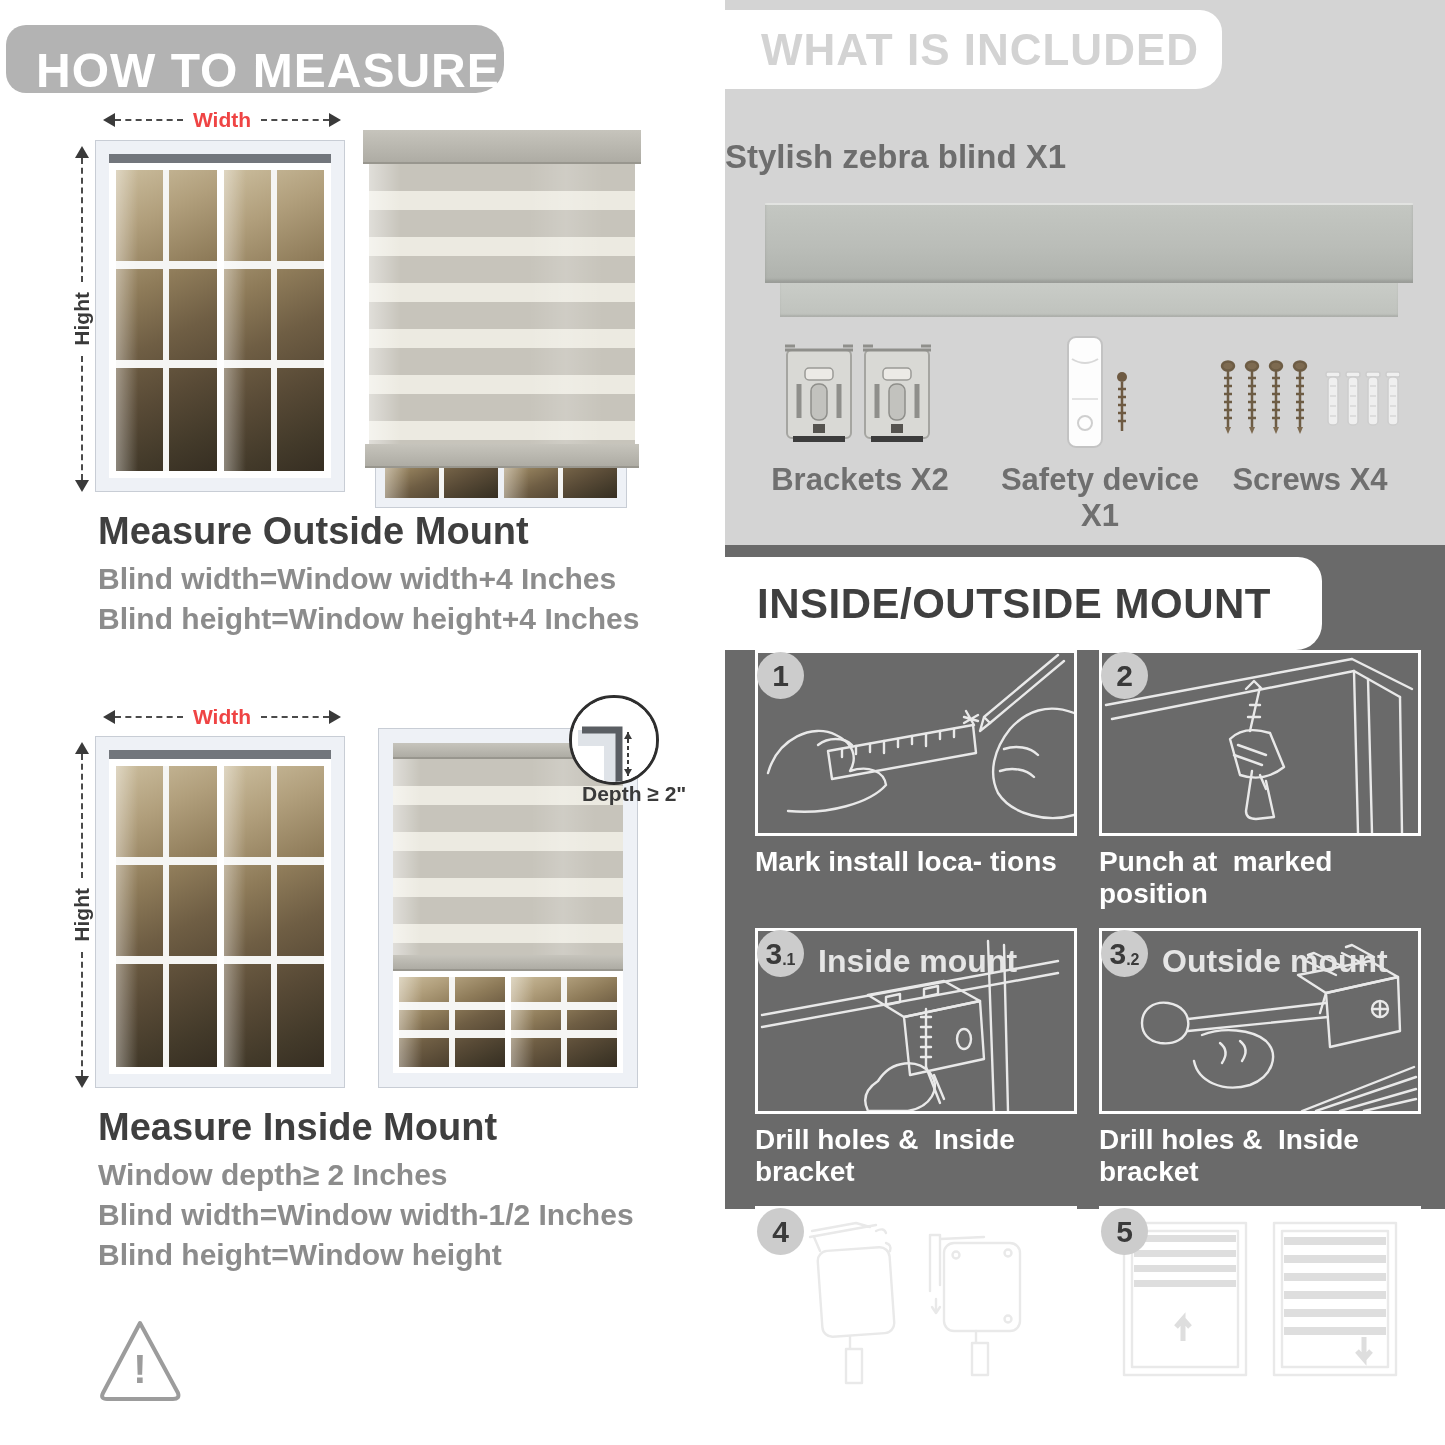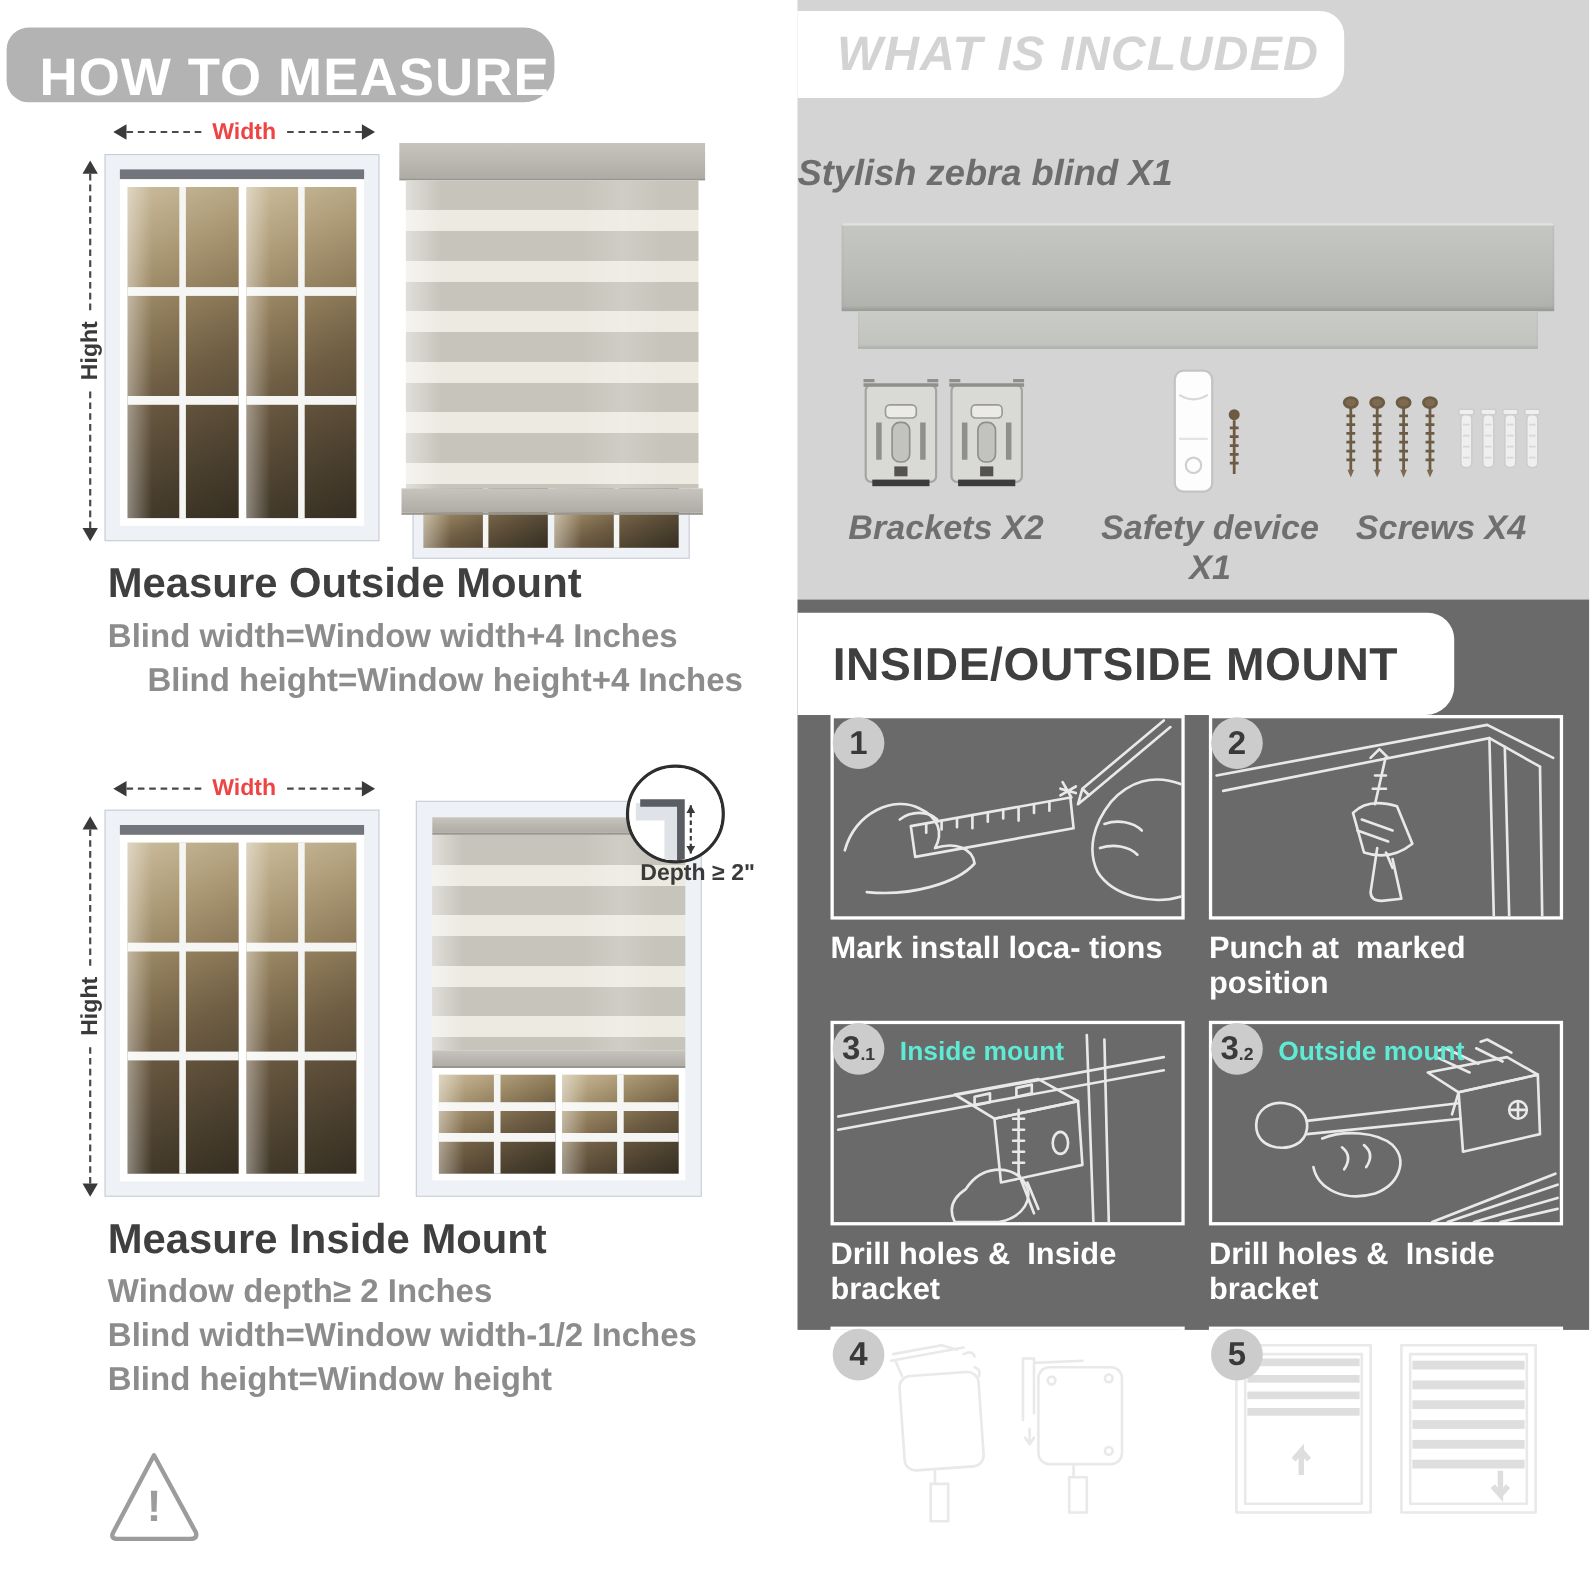--- a/index.html
+++ b/index.html
@@ -52,21 +52,21 @@
       repeating-linear-gradient(180deg,#c7c4bb 0px,#c7c4bb 27px,#eceae1 27px,#eceae1 46px);}
   .mini-window{background:#eef1f6;border:1px solid #c8cdd5;box-sizing:border-box;padding:9px;display:flex;gap:6px;}
   .mini-window .door{background-size:100% 100%, 5px 100%, 100% 0px, 100% 0px, 100% 100%;}
 
   .depth-circle{border:3px solid #2e2e2e;border-radius:50%;background:#fff;overflow:hidden;box-sizing:border-box;}
   .depth-lbl{color:#3a3a3a;font-size:21px;font-weight:bold;white-space:nowrap;}
 
   .warning-text{color:#a2a2a2;font-size:23px;line-height:1.5;}
 
   
-  .right-top{left:725px;top:0;width:720px;height:545px;background:#d4d4d4;font-style:italic;}
+  .right-top{left:725px;top:0;width:720px;height:545px;background:#d4d4d4;}
   .included-banner{left:0;top:10px;width:497px;height:79px;background:#ffffff;
     border-radius:0 22px 26px 0;color:#d3d3d3;font-weight:bold;font-size:44px;
     letter-spacing:1px;line-height:79px;padding-left:36px;box-sizing:border-box;}
   .product-title{left:0;top:138px;width:720px;text-align:left;color:#6d6d6d;font-size:33px;font-weight:bold;}
   .headrail-main{left:40px;top:203px;width:648px;height:80px;
     background:linear-gradient(180deg,#c4c7c2 0%,#babdb8 55%,#aeb1ac 100%);
     box-shadow:inset 0 2px 0 rgba(255,255,255,.5), inset 0 -3px 3px rgba(0,0,0,.12);}
   .headrail-under{left:55px;top:283px;width:618px;height:34px;
     background:linear-gradient(180deg,#c9ccc7,#bfc2bd);box-shadow:inset 0 -2px 2px rgba(0,0,0,.10);}
   .part-label{color:#6f6f6f;font-size:31px;font-weight:bold;text-align:center;}
@@ -77,21 +77,21 @@
     border-radius:0 24px 26px 0;color:#3f3f3f;font-weight:bold;font-size:42px;
     letter-spacing:.5px;line-height:93px;padding-left:32px;box-sizing:border-box;}
   .steps{left:30px;top:105px;width:668px;display:grid;grid-template-columns:322px 322px;
     column-gap:22px;row-gap:18px;position:absolute;}
   .panel{height:186px;border:3px solid #ffffff;position:relative;box-sizing:border-box;}
   .panel svg{display:block;width:100%;height:100%;}
   .badge{position:absolute;top:-1px;left:-1px;width:47px;height:47px;border-radius:50%;
     background:#cccccc;color:#3a3a3a;display:flex;align-items:center;justify-content:center;
     font-weight:bold;font-size:30px;line-height:1;}
   .badge .sub{font-size:16px;margin-top:12px;}
-  .panel-tag{position:absolute;top:12px;left:60px;color:#5eead4;font-size:24px;font-weight:bold;}
+  .panel-tag{position:absolute;top:12px;left:60px;color:#e5e5e5;font-size:32px;font-weight:bold;}
   .caption{margin-top:10px;color:#ffffff;font-size:28px;font-weight:bold;white-space:pre-wrap;}
 
   .lineart{stroke:#e9e9e9;stroke-width:2.4;fill:none;stroke-linecap:round;stroke-linejoin:round;}
   .fillart{fill:#dedede;stroke:none;}
 </style>
 </head>
 <body>
 
 <div class="poster">
 
@@ -122,21 +122,21 @@
   <div class="abs mini-window" style="left:375px;top:430px;width:252px;height:78px;">
     <div class="door"></div>
     <div class="door"></div>
   </div>
   <div class="abs rail" style="left:363px;top:130px;width:278px;height:34px;"></div>
   <div class="abs zebra" style="left:369px;top:164px;width:266px;height:280px;"></div>
   <div class="abs rail" style="left:365px;top:444px;width:274px;height:24px;"></div>
 
   <div class="abs sec-heading" style="left:98px;top:510px;">Measure Outside Mount</div>
   <div class="abs sec-line" style="left:98px;top:562px;">Blind width=Window width+4 Inches</div>
-  <div class="abs sec-line" style="left:98px;top:602px;margin-left:36px;">Blind height=Window height+4 Inches</div>
+  <div class="abs sec-line" style="left:98px;top:602px;">Blind height=Window height+4 Inches</div>
 
   <div class="abs h-arrow" style="left:103px;top:705px;width:238px;">
     <span class="head w left"></span>
     <span class="line"></span>
     <span class="lbl">Width</span>
     <span class="line"></span>
     <span class="head w right"></span>
   </div>
   <div class="abs v-arrow" style="left:70px;top:742px;height:346px;">
     <span class="head h up"></span>

